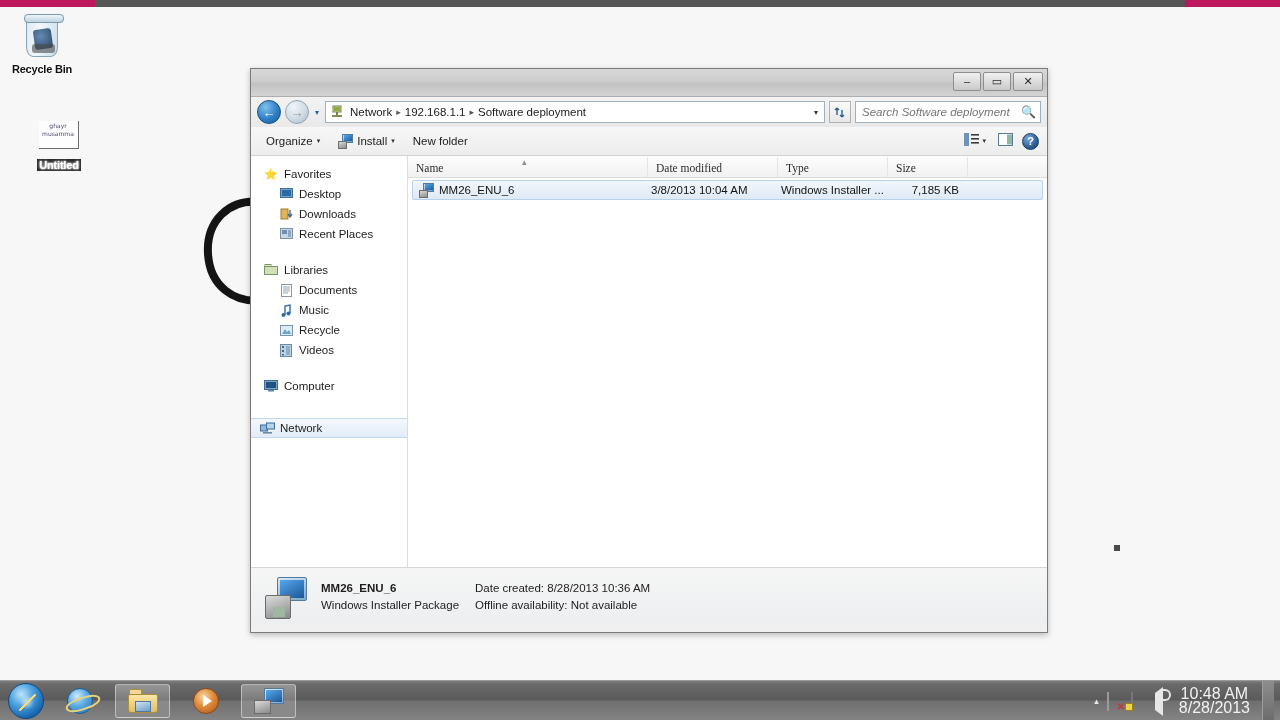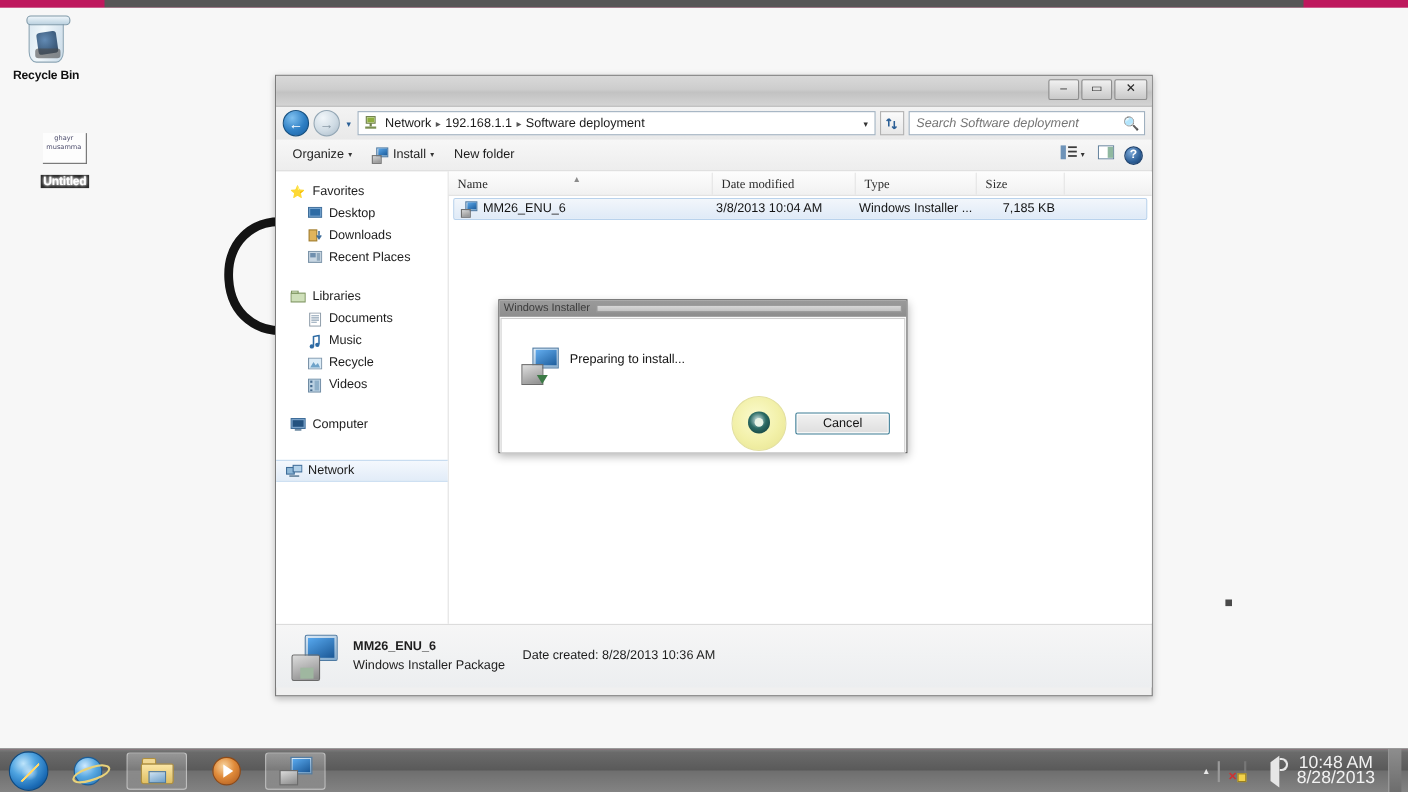--- a/index.html
+++ b/index.html
@@ -143,21 +143,21 @@
     display:flex; align-items:center; justify-content:center;
   }
   .crumb { padding: 0 3px; white-space:nowrap; }
   .crumb-sep { color:#555; font-size:9px; padding: 0 1px; }
   .addr-caret { margin-left:auto; font-size:8px; color:#333; padding-right:4px; }
   .refresh {
     width:22px; height:22px; border:1px solid #b2b2b2; background:linear-gradient(180deg,#fbfbfb,#e7e7e7);
     display:flex; align-items:center; justify-content:center; font-size:11px; color:#2b5f96;
   }
   .search-box {
-    width:215px; height:22px; background:#fff; border:1px solid #9fb0bf;
+    width:186px; height:22px; background:#fff; border:1px solid #9fb0bf;
     display:flex; align-items:center; padding:0 4px; gap:0;
   }
   .search-box input {
     flex:1; border:0; outline:0; font-size:11.5px; color:#5b5b5b;
     font-style: italic; font-family:"Liberation Sans", sans-serif; background:transparent;
   }
   .mag { font-size:12px; color:#2a4f7a; }
 
   
   .toolbar {
@@ -698,44 +698,26 @@
           <div class="base"></div>
           <div class="stand"></div>
       </div>
       <div class="det-col" style="width:140px;">
         <div class="det-name">MM26_ENU_6</div>
         <div>Windows Installer Package</div>
       </div>
       <div class="det-col" style="width:250px;">
         <div><span class="k">Date created:</span>
              <b>8/28/2013 10:36 AM</b></div>
+        <div><span class="k">Offline availability:</span>
+             <b>Not available</b></div>
       </div>
     </div>
   </div>
 
-  <div class="dlg">
-    <div class="dlg-title">
-      <span class="dlg-title-text">Windows Installer</span>
-      <span class="dlg-title-fill"></span>
-    </div>
-    <div class="dlg-body">
-      <div class="dlg-icon">
-        <div class="pc"></div>
-          <div class="scr"></div>
-          <div class="base"></div>
-          <div class="arrow"></div>
-      </div>
-      <div class="dlg-msg">Preparing to install...</div>
-      <div class="busy">
-        <div class="busy-disc"></div>
-        <div class="busy-hole"></div>
-      </div>
-      <div class="dlg-cancel">Cancel</div>
-    </div>
-  </div>
 
   <div class="taskbar">
     <div class="start-orb"></div>
 
     <div class="task-btn">
       <div class="tb-ie"></div>
     </div>
     <div class="task-btn active">
       <div class="tb-folder">
         <div class="tab"></div>

